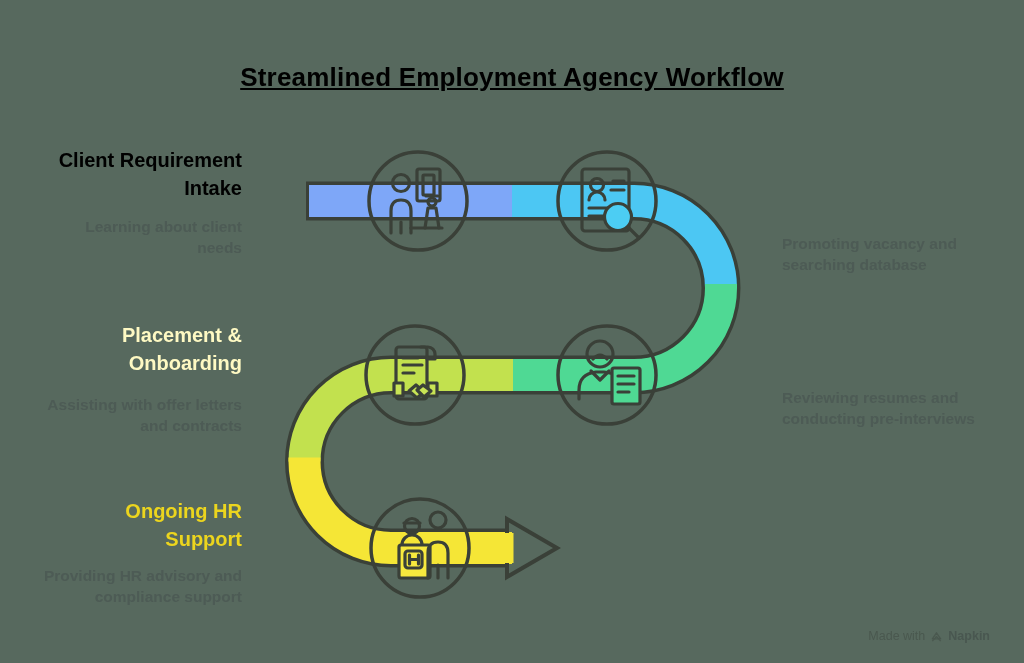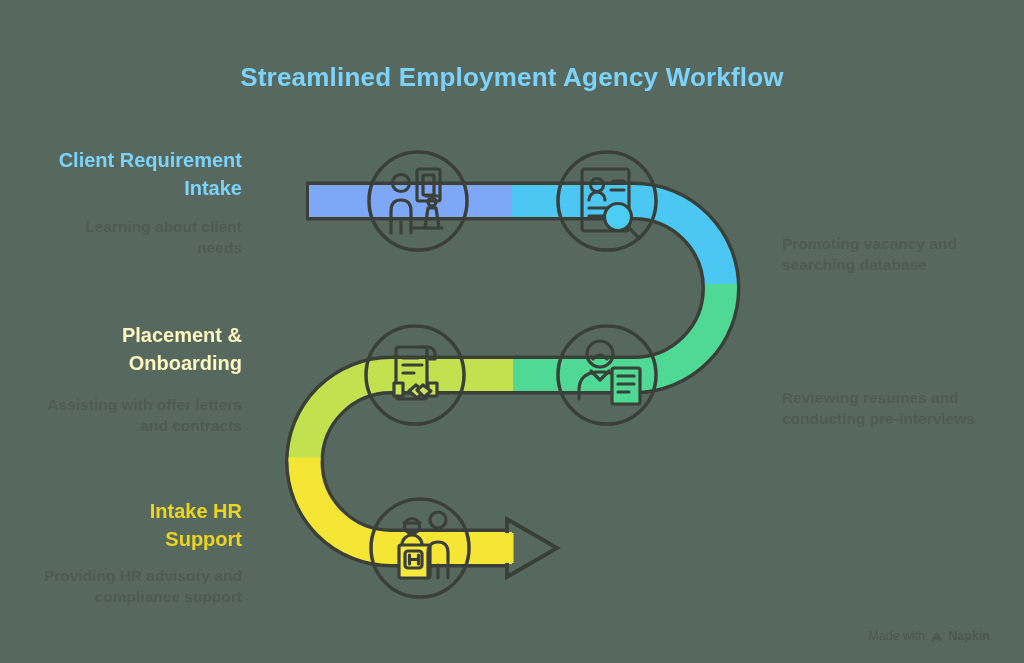--- a/index.html
+++ b/index.html
@@ -26,21 +26,21 @@
     position:absolute;top:629px;right:34px;display:flex;align-items:center;gap:5px;
     font-size:12.5px;font-weight:400;color:#4a584f;
   }
   .footer .brand{font-weight:600;color:#495750;}
 </style>
 </head>
 <body>
 
 <div class="canvas" style="background-color: rgb(87, 105, 94);">
 
-  <h1 class="page-title" style="color: #7dd3fc;">Streamlined Employment Agency Workflow</h1>
+  <h1 class="page-title" style="color: #000000; text-decoration: underline;">Streamlined Employment Agency Workflow</h1>
 
   <svg class="diagram-svg" width="1024" height="663" viewBox="0 0 1024 663" xmlns="http://www.w3.org/2000/svg">
     <defs>
       <linearGradient id="g1" x1="0" y1="0" x2="0" y2="1">
         <stop offset="0" stop-color="#7195f0"></stop>
         <stop offset="1" stop-color="#94b8fa"></stop>
       </linearGradient>
       <linearGradient id="g2" x1="0" y1="0" x2="0" y2="1">
         <stop offset="0" stop-color="#69d9f8"></stop>
         <stop offset="1" stop-color="#39bfef"></stop>
@@ -122,27 +122,27 @@
       <path d="M409.5 555 v9 M418.5 555 v9 M409.5 559.5 h9"></path>
       <circle cx="438" cy="520" r="8"></circle>
       <path d="M428 578 V553 Q428 542 438 542 Q448 542 448 553 V578"></path>
       <path d="M438 578 v-13"></path>
     </g>
 
     <polygon points="507,519 557,548 507,577" class="oline" stroke-width="4" stroke-linejoin="miter" fill="#f5e636"></polygon>
     <rect x="503.5" y="533" width="10" height="30" stroke="none" fill="#f5e636"></rect>
   </svg>
 
-  <p class="txt step-title ta-r" style="right: 782px; top: 146px; width: 215px; color: #7dd3fc;">Client Requirement Intake</p>
+  <p class="txt step-title ta-r" style="right: 782px; top: 146px; width: 215px; color: #000000;">Client Requirement Intake</p>
   <p class="txt step-desc ta-r" style="right:782px;top:216px;width:180px;">Learning about client needs</p>
 
   <p class="txt step-title ta-r" style="right: 782px; top: 321px; width: 150px; color: #fef9c3;">Placement &amp; Onboarding</p>
   <p class="txt step-desc ta-r" style="right:782px;top:394px;width:215px;">Assisting with offer letters and contracts</p>
 
-  <p class="txt step-title ta-r" style="right: 782px; top: 497px; width: 140px; color: rgb(236, 213, 30);">Intake HR Support</p>
+  <p class="txt step-title ta-r" style="right: 782px; top: 497px; width: 140px; color: rgb(236, 213, 30);">Ongoing HR Support</p>
   <p class="txt step-desc ta-r" style="right:782px;top:565px;width:220px;">Providing HR advisory and compliance support</p>
 
   <p class="txt step-desc ta-l" style="left:782px;top:233px;width:200px;">Promoting vacancy and searching database</p>
 
   <p class="txt step-desc ta-l" style="left:782px;top:387px;width:210px;">Reviewing resumes and conducting pre-interviews</p>
 
   <div class="footer">
     <span>Made with</span>
     <svg width="13" height="13" viewBox="0 0 14 14">
       <path d="M2.5 9.5 L7 3 L11.5 9.5 Z" fill="none" stroke="#4a584f" stroke-width="1.4" stroke-linejoin="round"></path>

